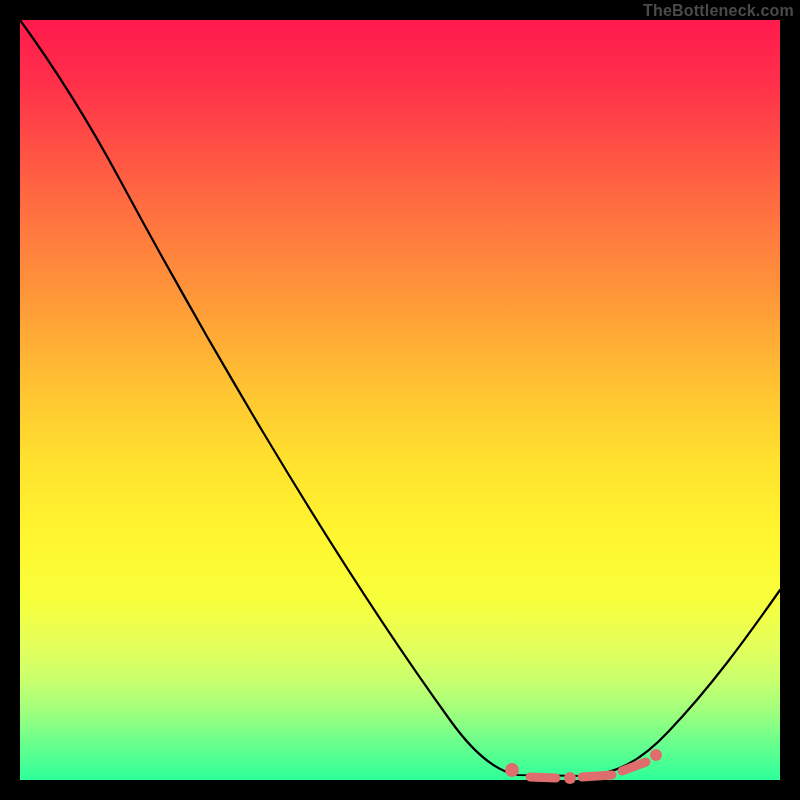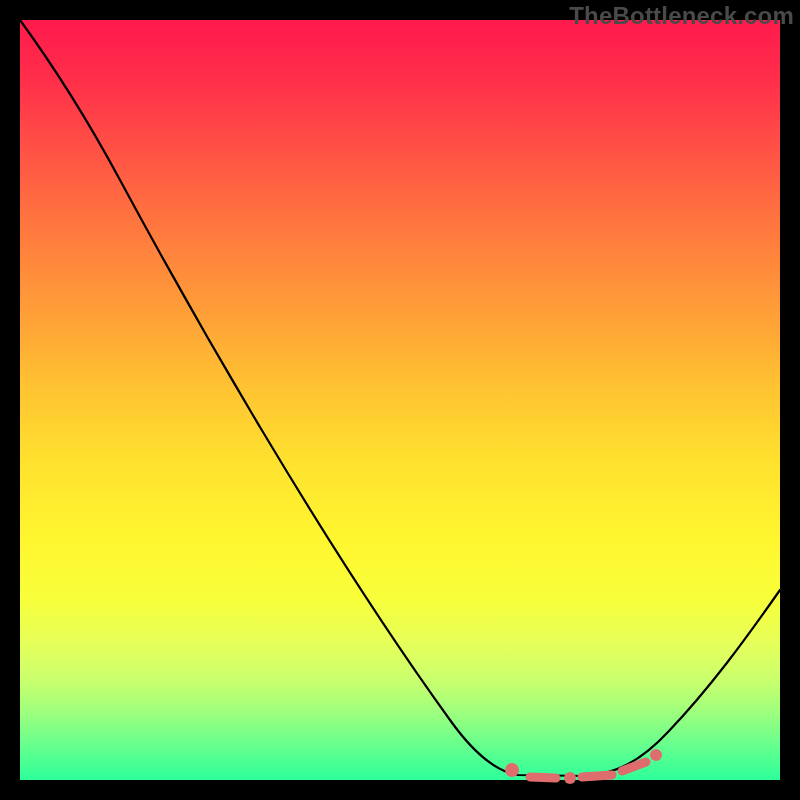--- a/index.html
+++ b/index.html
@@ -40,21 +40,21 @@
       #9fff7d 91%,
       #6cff8c 95%,
       #2dff9a 100%
     );
   }
   .watermark {
     position: absolute;
     top: 2px;
     right: 6px;
     color: #4a4a4a;
-    font-size: 24px;
+    font-size: 16px;
     font-weight: 600;
     letter-spacing: 0.2px;
     user-select: none;
   }
   svg.curve {
     position: absolute;
     left: 0;
     top: 0;
     width: 760px;
     height: 760px;

